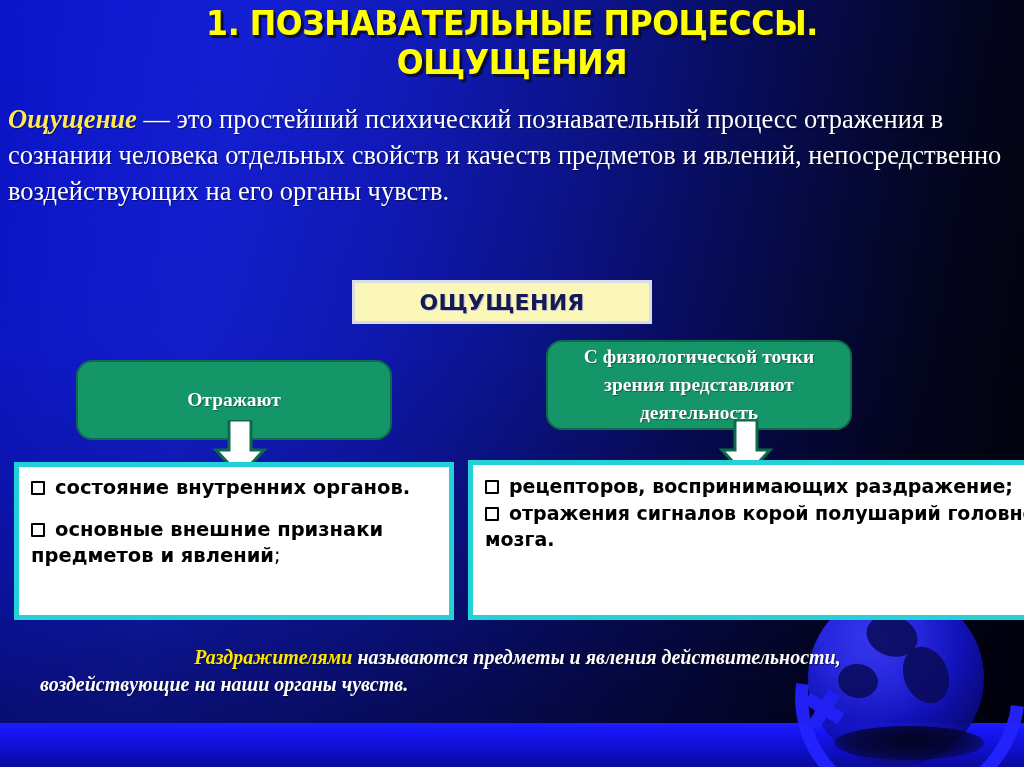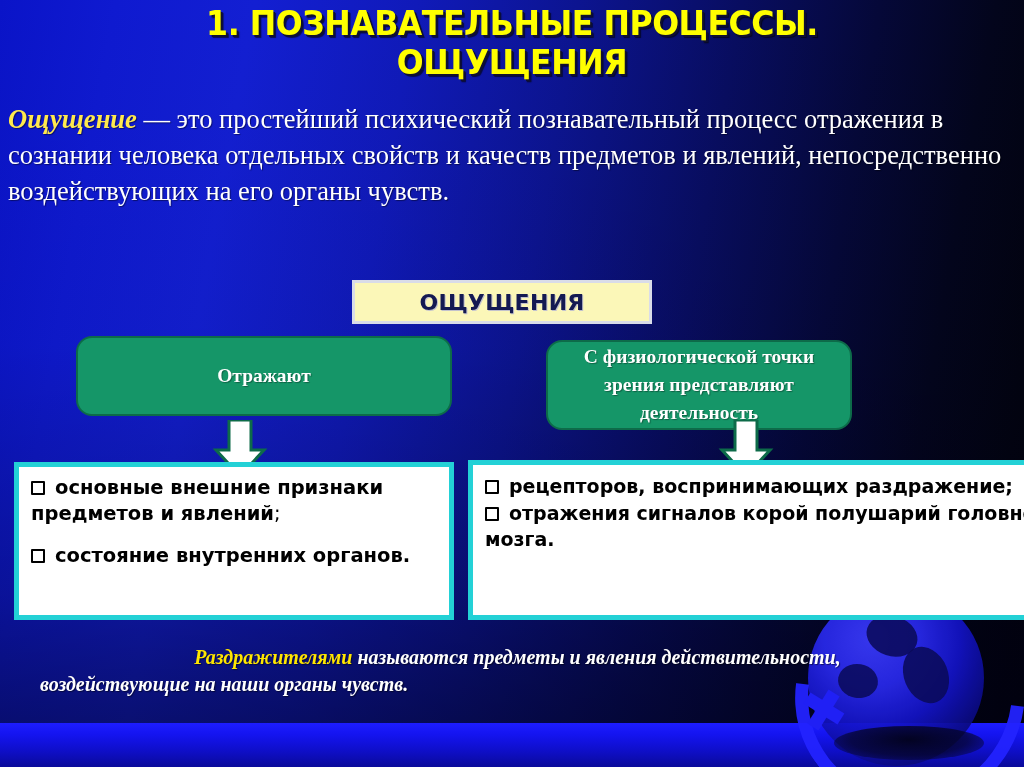--- a/index.html
+++ b/index.html
@@ -183,22 +183,22 @@
     text-align: center;
     color: #ffffff;
     font-weight: bold;
     font-size: 19.5px;
     line-height: 1.42;
     text-shadow: 1px 1px 1px rgba(0,0,0,0.35);
     padding: 4px 14px;
   }
   #green-left {
     left: 76px;
-    top: 336px;
-    width: 376px;
+    top: 360px;
+    width: 316px;
     height: 80px;
   }
   #green-right {
     left: 546px;
     top: 340px;
     width: 306px;
     height: 90px;
   }
 
   
@@ -325,24 +325,24 @@
     <polygon points="17,0 39,0 39,30 52,30 28,56 4,30 17,30" fill="#ffffff" stroke="#0d6b49" stroke-width="3"></polygon>
   </svg>
 
   <svg class="down-arrow" id="arrow-right" viewBox="0 0 56 58">
     <polygon points="17,0 39,0 39,30 52,30 28,56 4,30 17,30" fill="#ffffff" stroke="#0d6b49" stroke-width="3"></polygon>
   </svg>
 
   <div class="white-box" id="white-left">
     <ul class="bullet-list">
       <li class="bullet-item">
-        <span class="bullet-mark"></span><span>основные внешние признаки предметов и явлений</span><span class="punct">;</span>
+        <span class="bullet-mark"></span><span>состояние внутренних органов.</span><span class="punct"></span>
       </li>
       <li class="bullet-item">
-        <span class="bullet-mark"></span><span>состояние внутренних органов.</span><span class="punct"></span>
+        <span class="bullet-mark"></span><span>основные внешние признаки предметов и явлений</span><span class="punct">;</span>
       </li>
     </ul>
   </div>
 
   <div class="white-box" id="white-right">
     <ul class="bullet-list">
       <li class="bullet-item">
         <span class="bullet-mark"></span><span>рецепторов, воспринимающих раздражение;</span>
       </li>
       <li class="bullet-item">

